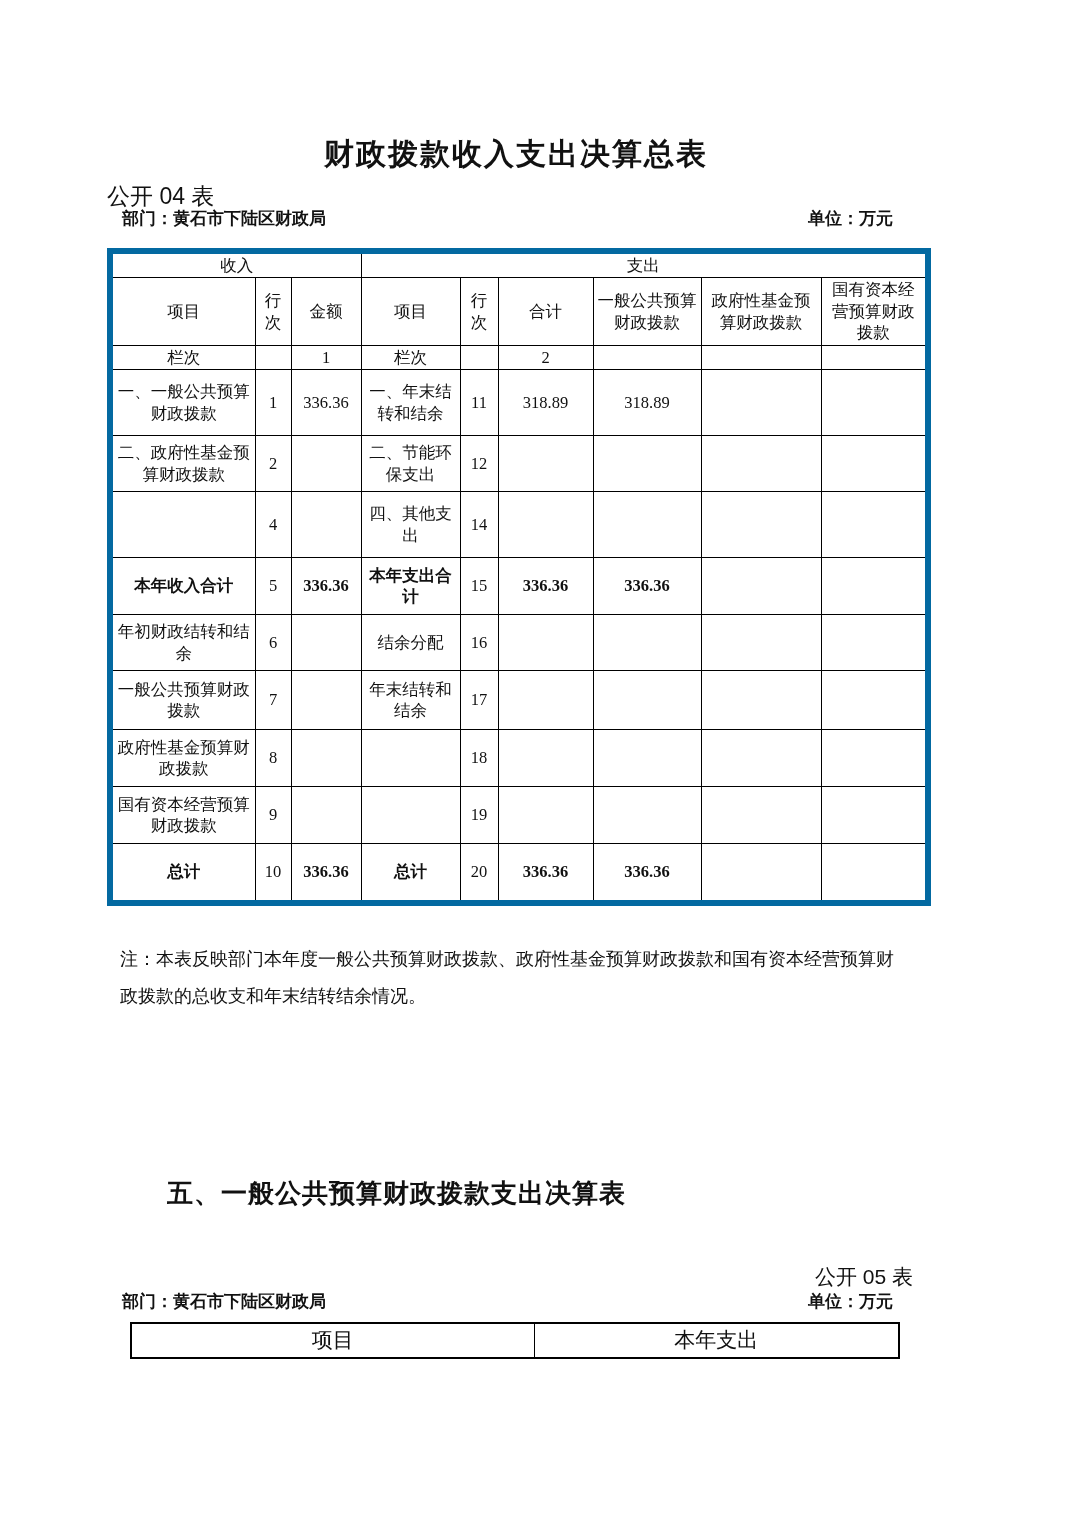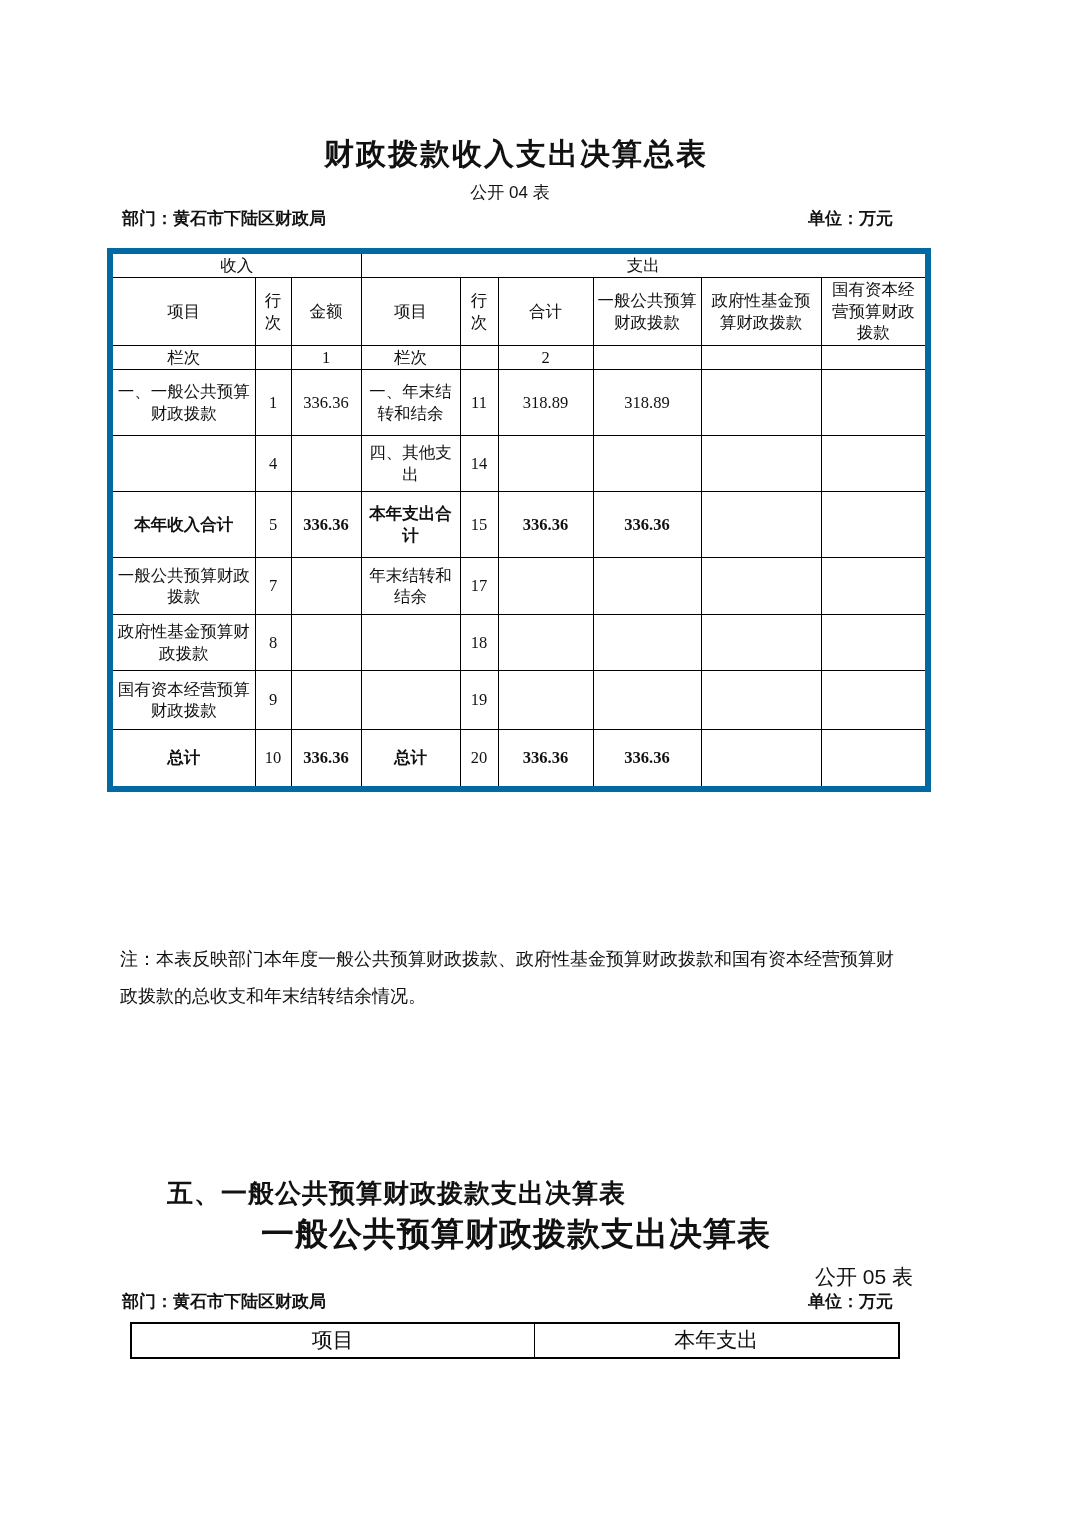--- a/index.html
+++ b/index.html
@@ -15,23 +15,23 @@
   }
   
   .title1{
     position:absolute; top:134px; left:107px; width:818px;
     text-align:center;
     font-family:"Liberation Sans","DejaVu Sans",sans-serif;
     font-weight:bold; font-size:30px; letter-spacing:2px;
   }
   .tag04{
     position:absolute; top:181px; left:107px; width:806px;
-    text-align:center;
-    font-family:"Liberation Sans","DejaVu Sans",sans-serif;
-    font-size:17px;
+    text-align:left;
+    font-family:"Liberation Sans","DejaVu Sans",sans-serif;
+    font-size:23px;
   }
   .dept-row1{
     position:absolute; top:207px; left:122px; width:771px;
     display:flex; justify-content:space-between;
     font-family:"Liberation Sans","DejaVu Sans",sans-serif;
     font-size:17px; font-weight:600;
   }
   
   .t1{
     position:absolute; top:248px; left:107px;
@@ -161,20 +161,31 @@
       <td>1</td>
       <td>336.36</td>
       <td>一、年末结转和结余</td>
       <td>11</td>
       <td>318.89</td>
       <td>318.89</td>
       <td></td>
       <td></td>
     </tr>
     <tr>
+      <td>二、政府性基金预算财政拨款</td>
+      <td>2</td>
+      <td></td>
+      <td>二、节能环保支出</td>
+      <td>12</td>
+      <td></td>
+      <td></td>
+      <td></td>
+      <td></td>
+    </tr>
+    <tr>
       <td></td>
       <td>4</td>
       <td></td>
       <td>四、其他支出</td>
       <td>14</td>
       <td></td>
       <td></td>
       <td></td>
       <td></td>
     </tr>
@@ -183,20 +194,31 @@
       <td>5</td>
       <td class="b">336.36</td>
       <td class="b">本年支出合计</td>
       <td>15</td>
       <td class="b">336.36</td>
       <td class="b">336.36</td>
       <td></td>
       <td></td>
     </tr>
     <tr>
+      <td>年初财政结转和结余</td>
+      <td>6</td>
+      <td></td>
+      <td>结余分配</td>
+      <td>16</td>
+      <td></td>
+      <td></td>
+      <td></td>
+      <td></td>
+    </tr>
+    <tr>
       <td>一般公共预算财政拨款</td>
       <td>7</td>
       <td></td>
       <td>年末结转和结余</td>
       <td>17</td>
       <td></td>
       <td></td>
       <td></td>
       <td></td>
     </tr>
@@ -232,21 +254,20 @@
       <td class="b">336.36</td>
       <td></td>
       <td></td>
     </tr>
   </tbody>
     </table>
 
   <div class="note">注：本表反映部门本年度一般公共预算财政拨款、政府性基金预算财政拨款和国有资本经营预算财政拨款的总收支和年末结转结余情况。</div>
 
   <div class="heading2">五、一般公共预算财政拨款支出决算表</div>
-  <div class="title2">一般公共预算财政拨款支出决算表</div>
   <div class="tag05">公开 05 表</div>
   <div class="dept-row2">
     <span>部门：黄石市下陆区财政局</span>
     <span>单位：万元</span>
   </div>
 
   <table class="t2">
     <colgroup>
       <col style="width:198px">
         <col style="width:205px">

